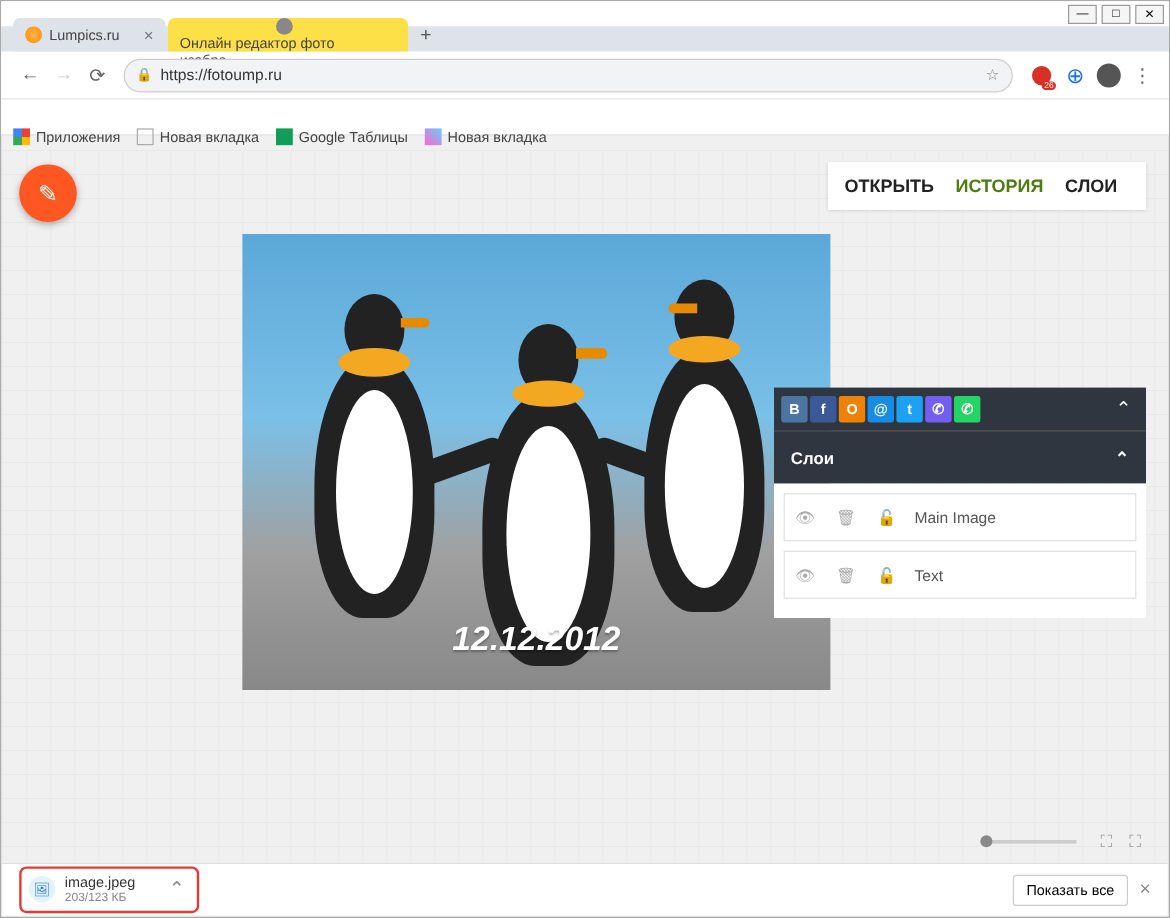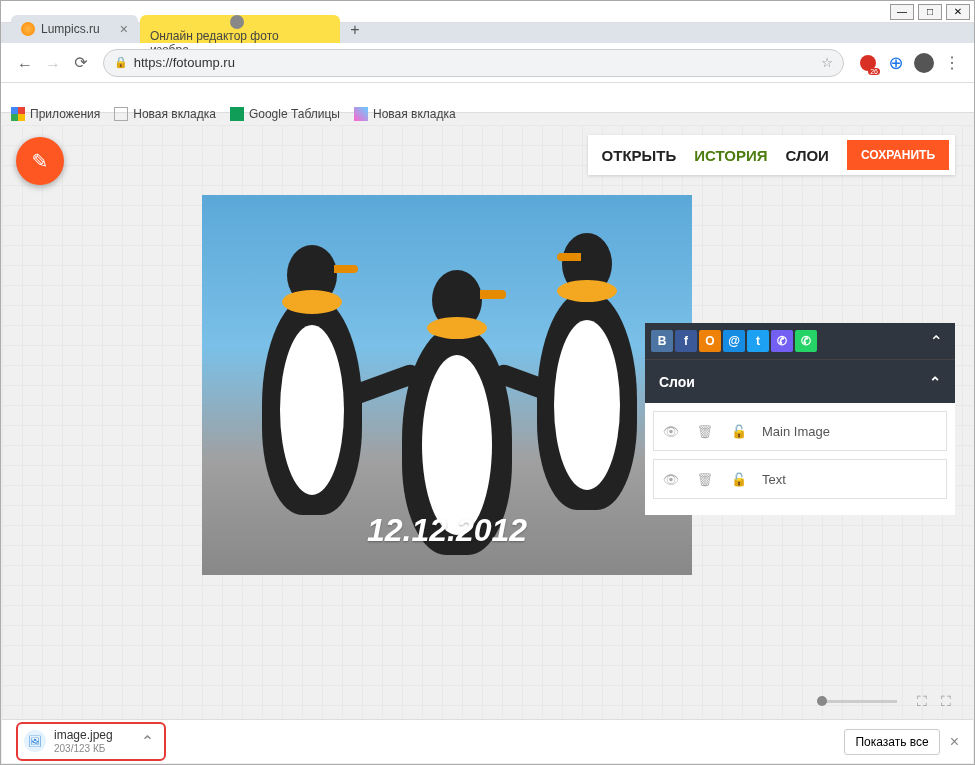--- a/index.html
+++ b/index.html
@@ -32,21 +32,21 @@
 .app-area { position: absolute; top: 124px; left: 1px; right: 1px; bottom: 46px; background: #f0f0f0; background-image: linear-gradient(#e8e8e8 1px, transparent 1px), linear-gradient(90deg, #e8e8e8 1px, transparent 1px); background-size: 20px 20px; overflow: hidden; }
 
 .fab { position: absolute; top: 12px; left: 14px; width: 48px; height: 48px; border-radius: 50%; background: #ff5722; display: flex; align-items: center; justify-content: center; color: #fff; font-size: 20px; box-shadow: 0 2px 6px rgba(0,0,0,0.3); cursor: pointer; }
 
 .top-toolbar { position: absolute; top: 10px; right: 18px; height: 40px; background: #fff; display: flex; align-items: center; padding: 0 6px 0 14px; box-shadow: 0 1px 3px rgba(0,0,0,0.15); }
 .top-toolbar .tb-item { font-size: 15px; font-weight: bold; color: #222; margin-right: 18px; cursor: pointer; }
 .top-toolbar .tb-item.muted { color: #4d7c0f; }
 .top-toolbar .tb-save { background: #ff5722; color: #fff; padding: 8px 14px; font-size: 12px; font-weight: bold; cursor: pointer; }
 
 .canvas { position: absolute; top: 70px; left: 200px; width: 490px; height: 380px; background: linear-gradient(to bottom, #5ba8d8 0%, #7ac0e8 40%, #a0a0a0 70%, #888 100%); overflow: hidden; }
-.watermark { position: absolute; bottom: 26px; left: 50%; transform: translateX(-50%); color: #fff; font-size: 32px; font-weight: bold; font-style: italic; text-shadow: 0 1px 2px rgba(0,0,0,0.3); }
+.watermark { position: absolute; bottom: 26px; left: 50%; transform: translateX(-50%); color: #fff; font-size: 28px; font-weight: bold; font-style: italic; text-shadow: 0 1px 2px rgba(0,0,0,0.3); }
 
 
 .penguin { position: absolute; }
 .penguin .p-body { position: absolute; background: #222; border-radius: 50% 50% 40% 40%; }
 .penguin .p-belly { position: absolute; background: #fff; border-radius: 50%; }
 .penguin .p-head { position: absolute; background: #222; border-radius: 50%; }
 .penguin .p-neck { position: absolute; background: #f4a720; border-radius: 50%; }
 .penguin .p-beak { position: absolute; background: #e68a00; }
 
 .pager { position: absolute; bottom: 6px; left: 270px; display: flex; align-items: center; }
@@ -146,21 +146,20 @@
   <div class="app-area">
 
     <div class="fab">
       <span>✎</span>
     </div>
 
     <div class="top-toolbar">
       <div class="tb-item">ОТКРЫТЬ</div>
       <div class="tb-item muted">ИСТОРИЯ</div>
       <div class="tb-item">СЛОИ</div>
-      <div class="tb-save">СОХРАНИТЬ</div>
     </div>
 
     <div class="canvas">
 
       <div class="penguin" style="left:40px;top:40px;width:140px;height:300px;">
         <div class="p-body" style="left:20px;top:60px;width:100px;height:220px;"></div>
         <div class="p-belly" style="left:38px;top:90px;width:64px;height:170px;"></div>
         <div class="p-head" style="left:45px;top:10px;width:50px;height:60px;"></div>
         <div class="p-neck" style="left:40px;top:55px;width:60px;height:24px;"></div>
         <div class="p-beak" style="left:92px;top:30px;width:24px;height:8px;border-radius:0 4px 4px 0;"></div>

